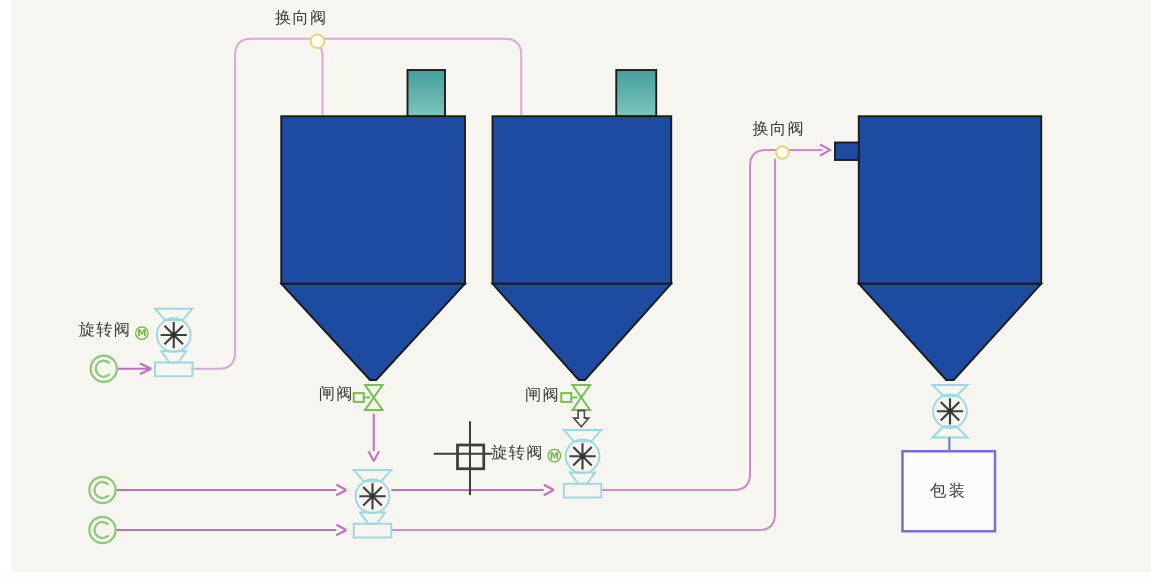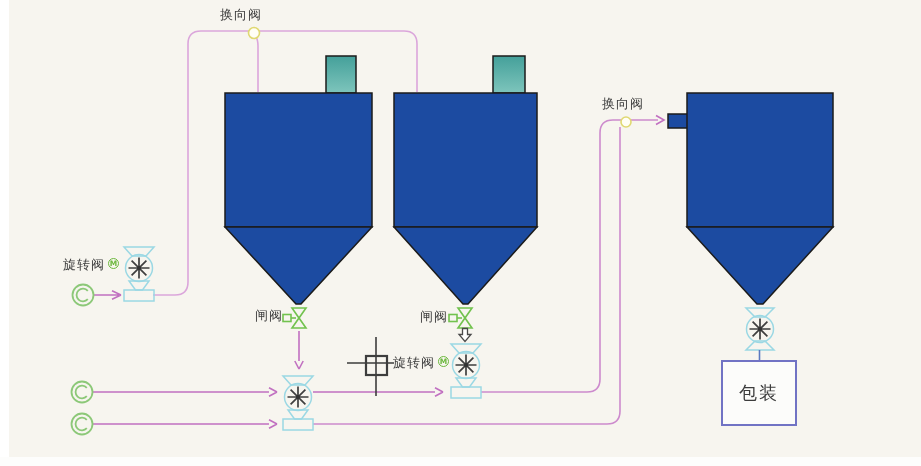--- a/index.html
+++ b/index.html
@@ -5,31 +5,31 @@
   html,body{margin:0;padding:0;background:#ffffff;}
   .canvas{
     position:relative;width:921px;height:466px;background:#f7f5ef;
     font-family:"DejaVu Sans",sans-serif;overflow:hidden;
   }
   .edge-left{position:absolute;left:0;top:0;width:9px;height:466px;background:#ffffff;}
   .edge-bottom{position:absolute;left:0;top:457px;width:921px;height:9px;background:#fdfdfc;}
   svg.layer{position:absolute;left:0;top:0;}
   .lbl{
     position:absolute;font-size:13px;color:#3c3c3c;letter-spacing:1px;
-    white-space:nowrap;display:flex;align-items:flex-start;gap:3px;line-height:14px;
+    white-space:nowrap;display:flex;align-items:flex-end;gap:3px;line-height:14px;
   }
   .m-badge{
     width:11px;height:11px;border:1.5px solid #6cb83e;border-radius:50%;
     color:#6cb83e;font-size:7.5px;font-weight:bold;letter-spacing:0;
     display:flex;align-items:center;justify-content:center;box-sizing:border-box;
   }
   .pack-box{
     position:absolute;left:721px;top:360px;width:76px;height:66px;box-sizing:border-box;
     border:2px solid #7173c4;background:#fcfcfa;display:flex;align-items:center;justify-content:center;
-    font-size:18px;color:#3c3c3c;letter-spacing:2px;
+    font-size:13px;color:#3c3c3c;letter-spacing:2px;
   }
 </style>
 </head>
 <body>
 
 <div class="canvas">
 
   <div class="edge-left"></div>
   <div class="edge-bottom"></div>
 

